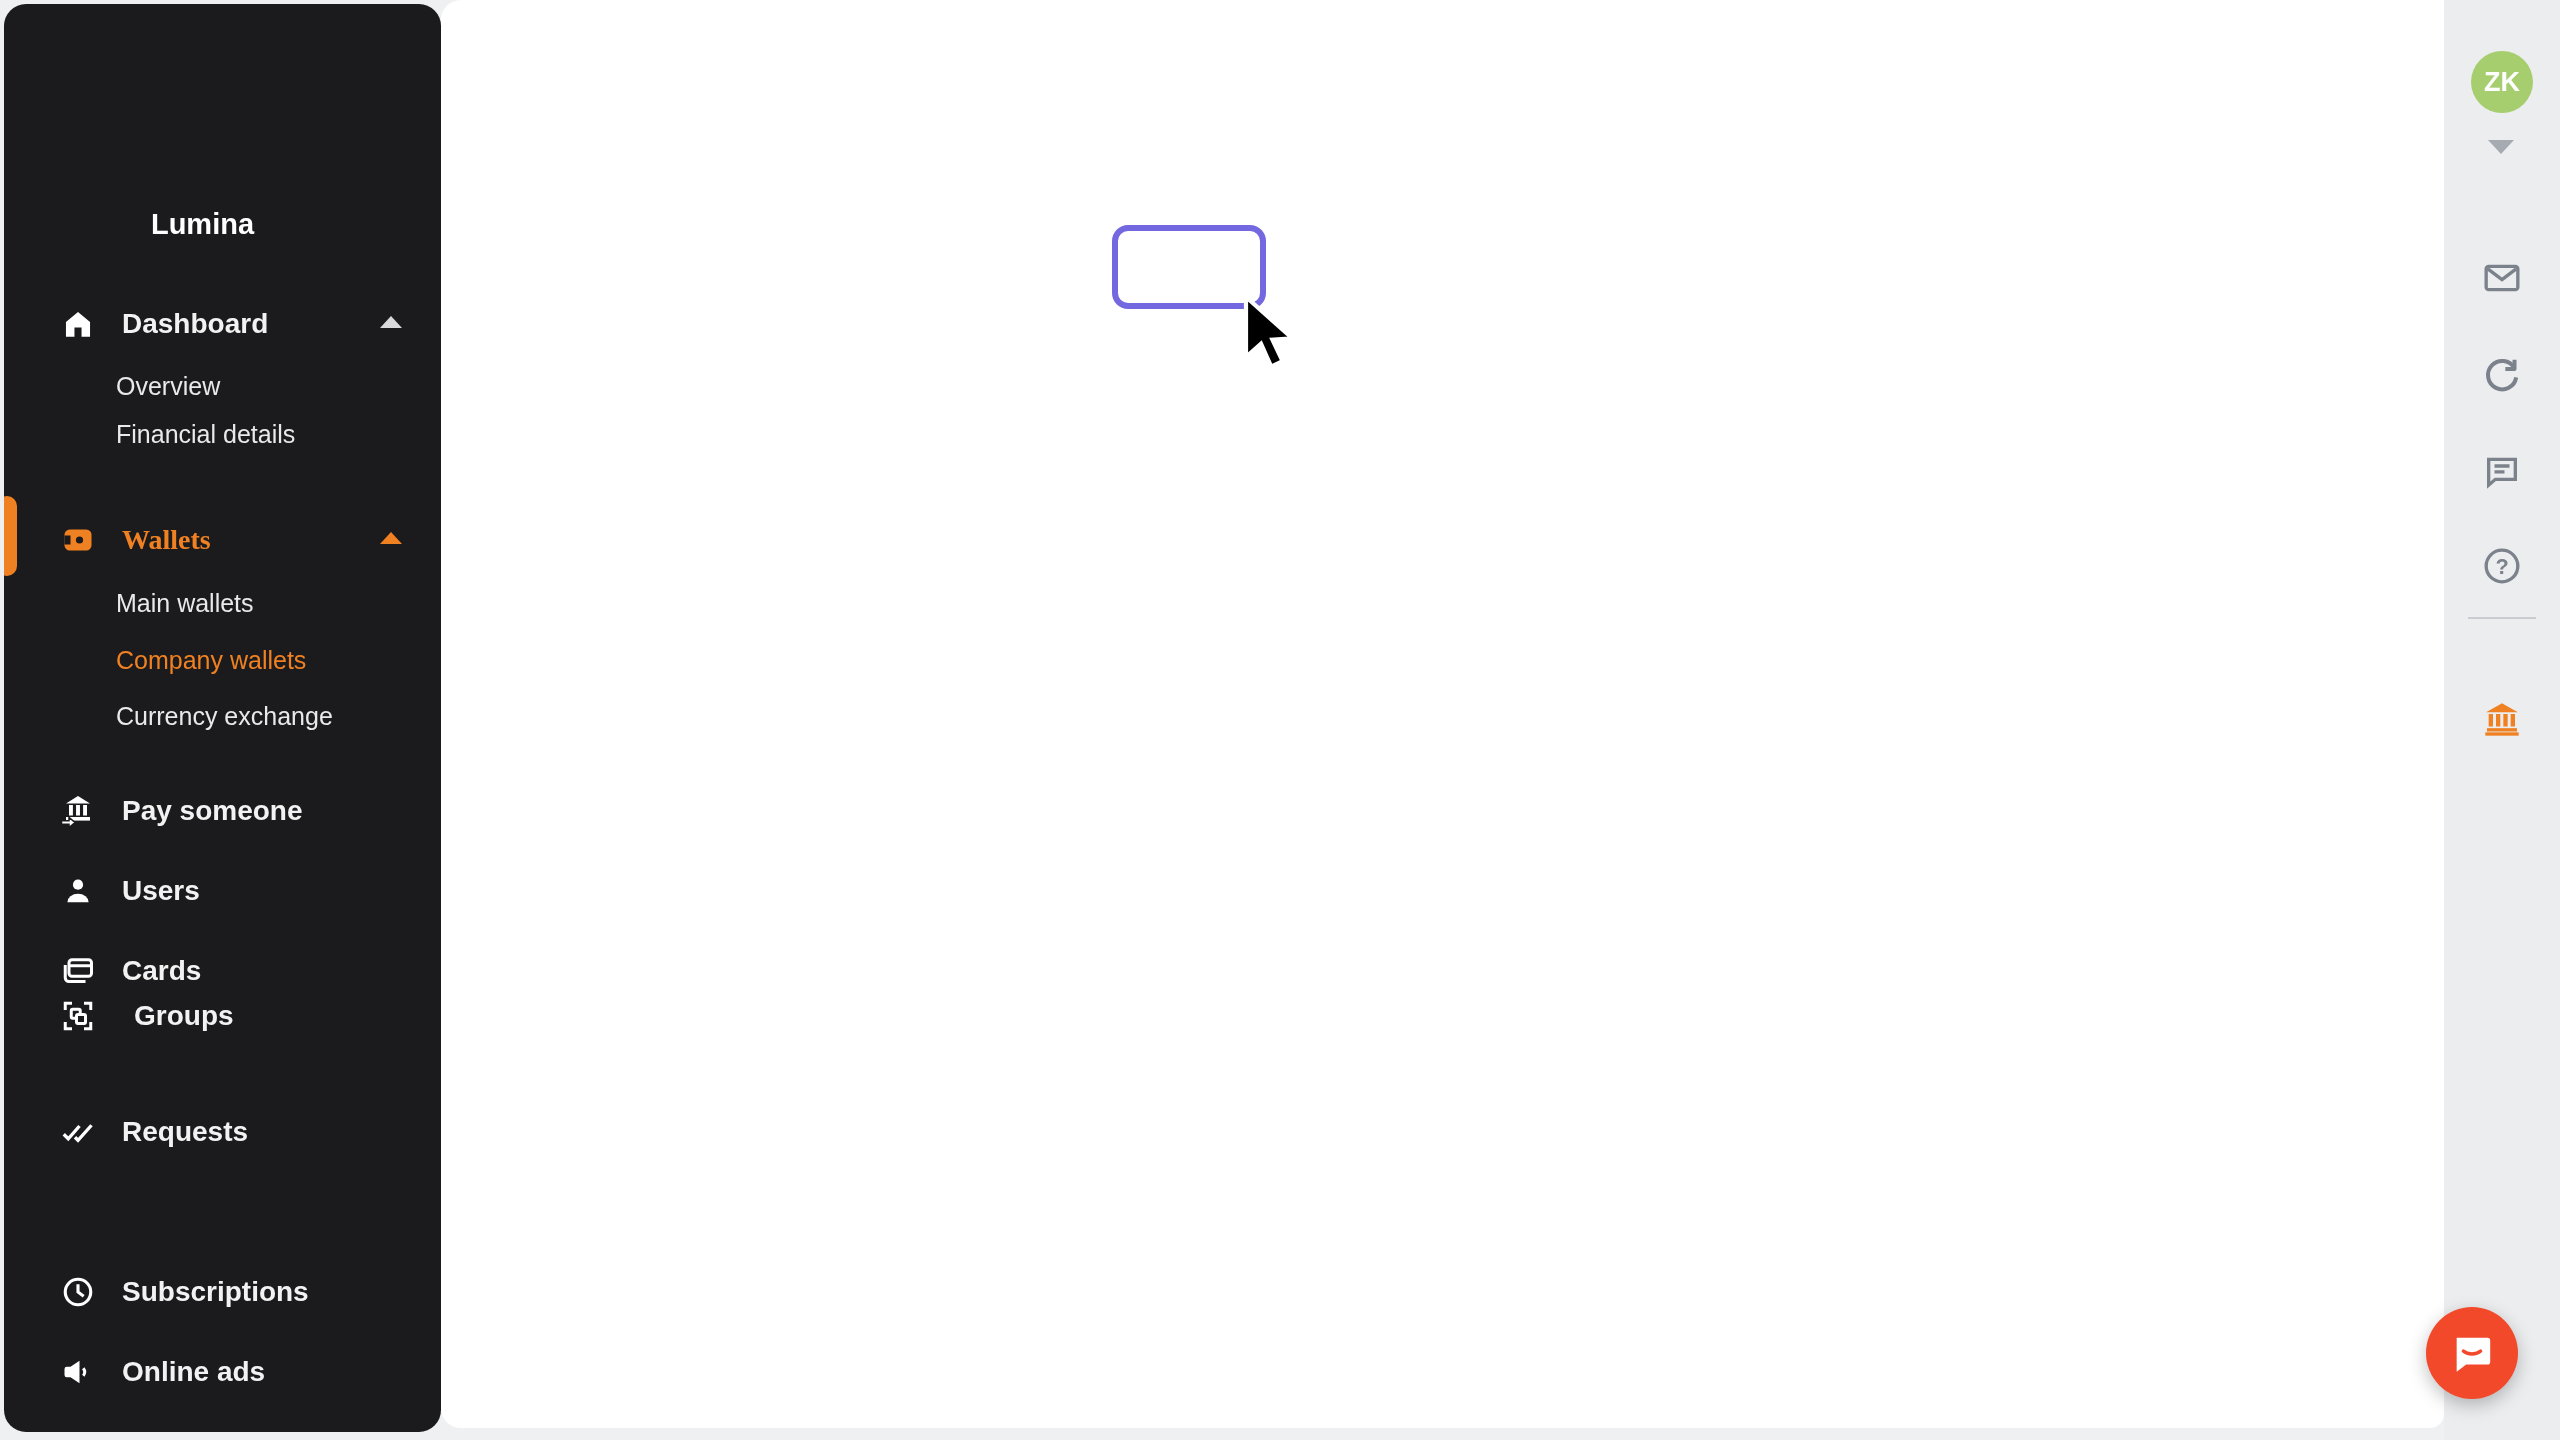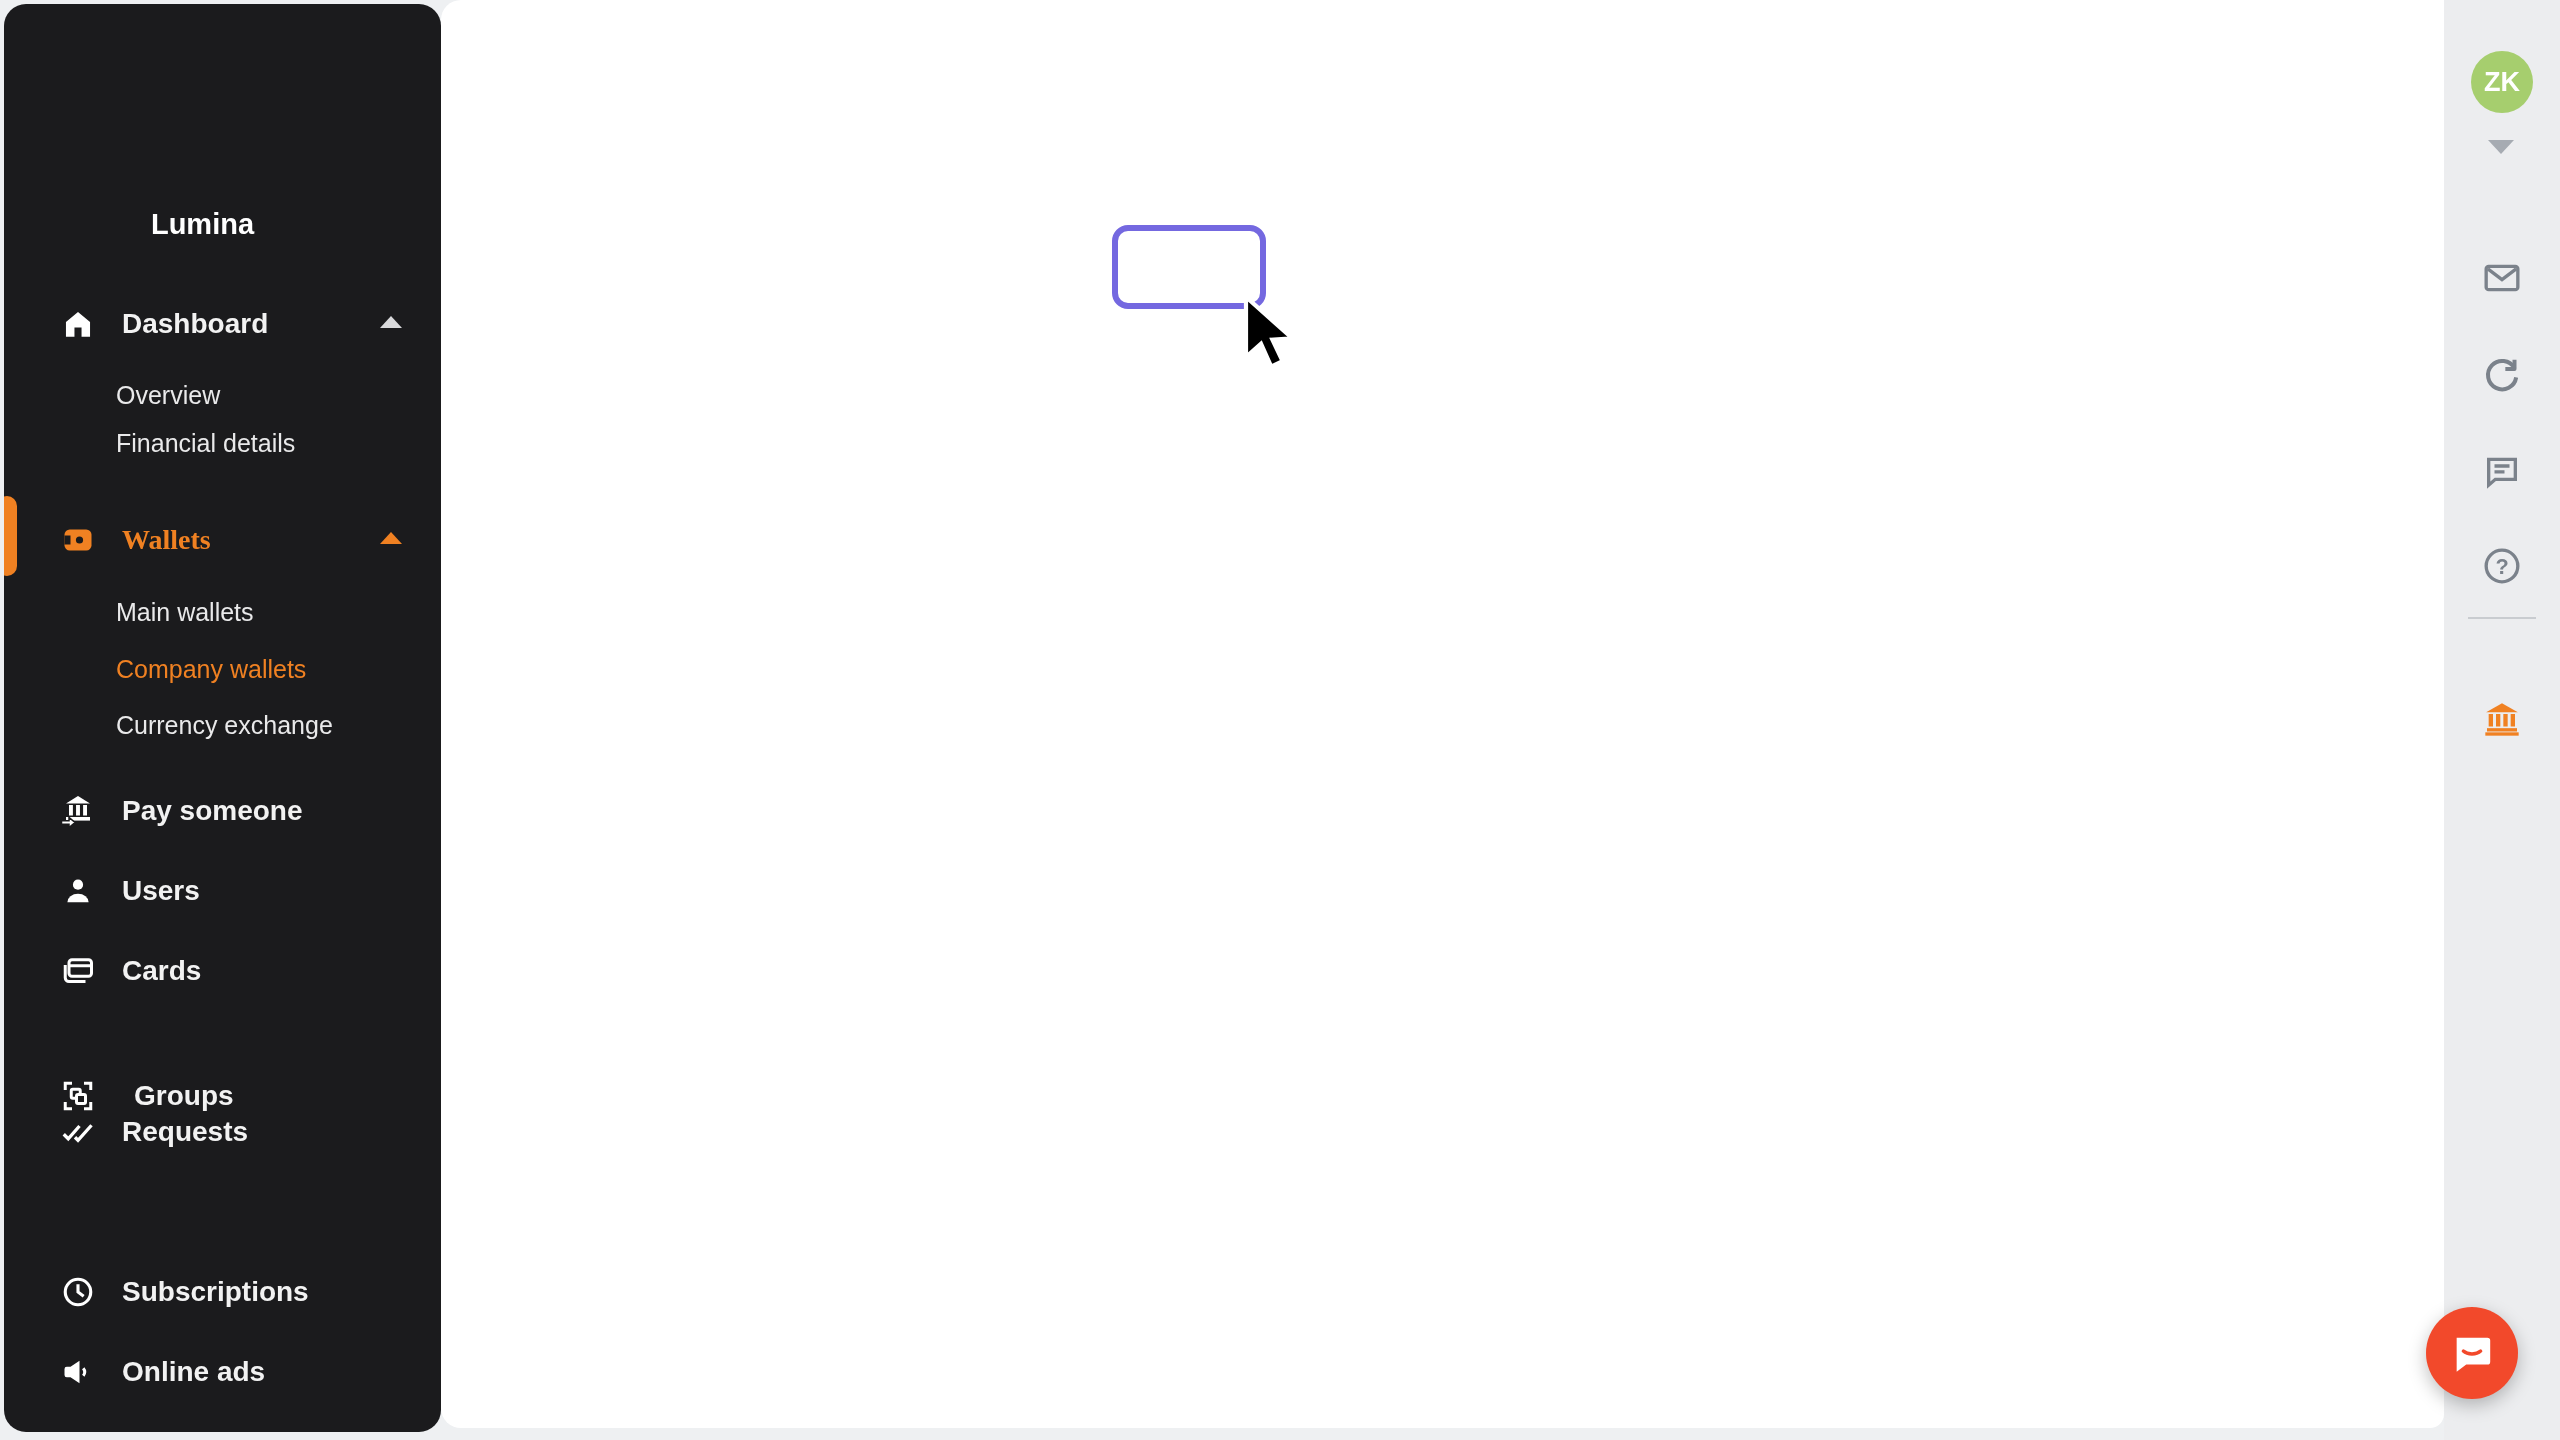--- a/index.html
+++ b/index.html
@@ -21,21 +21,21 @@
       radial-gradient(closest-side at 97% 70%, rgba(60,255,150,.8), transparent 72%);
     filter:blur(12px); border-radius:30px; }
   .logo-text { position:absolute; inset:0; display:flex; align-items:center; justify-content:center;
     font-size:80px; font-weight:800; letter-spacing:-3px; color:#131315; }
   .company-name { position:absolute; left:0; top:204px; width:397px; text-align:center;
     color:#fff; font-size:29px; font-weight:700; }
 
   .nav-item { position:absolute; left:56px; height:56px; display:flex; align-items:center; gap:26px;
     color:#f2f2f2; font-size:28px; font-weight:700; cursor:pointer; }
   .nav-item .ni { width:36px; height:36px; flex:0 0 36px; display:flex; align-items:center; justify-content:center; }
-  .nav-sub { position:absolute; left:112px; height:46px; display:flex; align-items:center;
+  .nav-sub { position:absolute; left:112px; height:46px; display:flex; 
     color:#e9e9ea; font-size:25px; font-weight:400; cursor:pointer; }
   .nav-orange { color:#f08122 !important; }
   .active-bar { position:absolute; left:-7px; top:492px; width:20px; height:80px; border-radius:10px; background:#f08122; }
   .chev-up { position:absolute; width:0; height:0; border-left:11px solid transparent; border-right:11px solid transparent; }
   .chev-up.white { border-bottom:12px solid #d9d9db; }
   .chev-up.orange { border-bottom:12px solid #f08122; }
 
   
   .main { position:absolute; left:441px; top:0; width:2003px; height:1428px; background:#fff;
           border-radius:20px 0 14px 20px; z-index:1; }
@@ -176,21 +176,21 @@
       <span class="ni">
         <svg width="36" height="36" viewBox="0 0 24 24" fill="none" stroke="#fff" stroke-width="2">
             <rect x="6" y="4.5" width="15" height="11" rx="2"></rect>
             <path d="M6 8.5 h15"></path>
             <path d="M3.5 8 v8.5 a2.5 2.5 0 0 0 2.5 2.5 h11"></path>
           </svg>
       </span>
       <span>Cards</span>
     </div>
 
-    <div class="nav-item" style="top:1064px;gap:38px;">
+    <div class="nav-item" style="top:984px;gap:38px;">
       <span class="ni">
         <svg width="36" height="36" viewBox="0 0 24 24" fill="none" stroke="#fff" stroke-width="2">
             <path d="M8 3.5 H3.5 V8 M16 3.5 H20.5 V8 M8 20.5 H3.5 V16 M16 20.5 H20.5 V16"></path>
             <rect x="7.5" y="7.5" width="6" height="6" rx="1"></rect>
             <rect x="11" y="11" width="6" height="6" rx="1" fill="#1b1b1d"></rect>
           </svg>
       </span>
       <span>Groups</span>
     </div>
 

